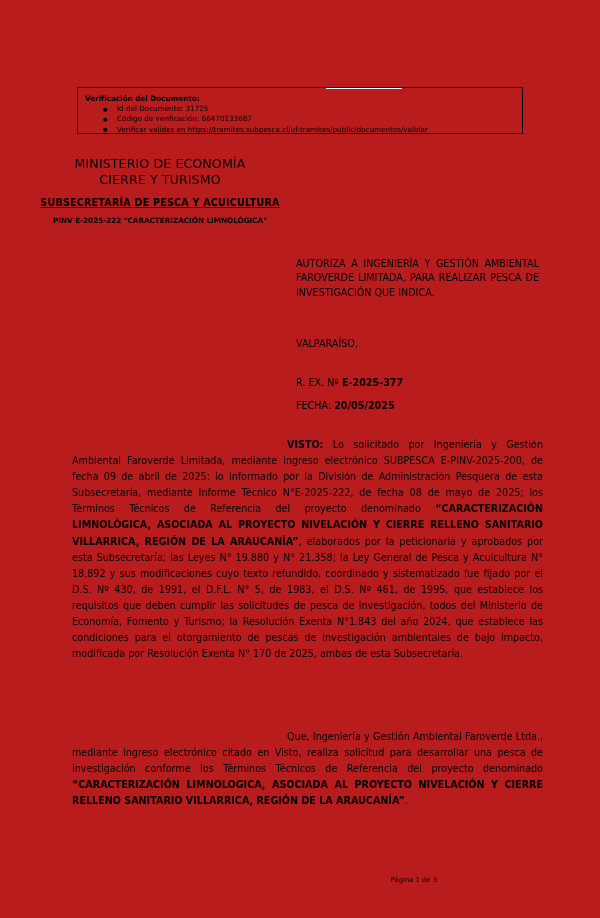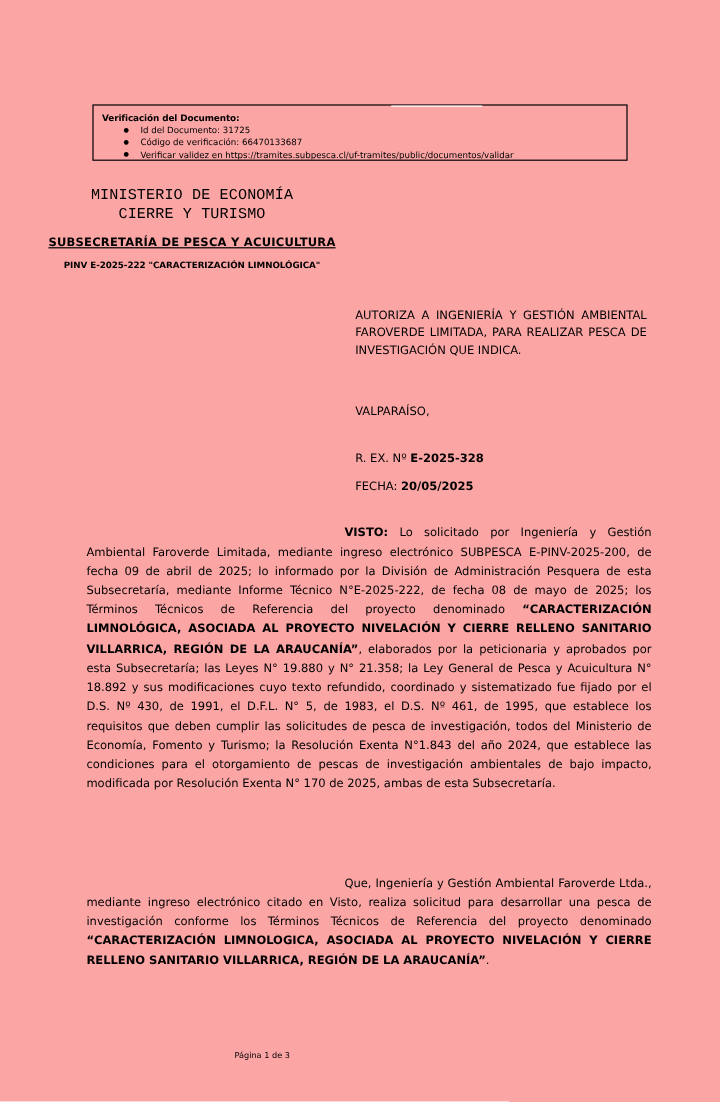--- a/index.html
+++ b/index.html
@@ -8,21 +8,21 @@
     background: #ffffff;
   }
   body {
     font-family: "DejaVu Sans", sans-serif;
     color: #000000;
   }
   .page {
     position: relative;
     width: 600px;
     height: 918px;
-    background: #fca5a5;
+    background: #b91c1c;
     overflow: hidden;
   }
 
   
   .verif-box {
     position: absolute;
     left: 77px;
     top: 87px;
     width: 446px;
     height: 47px;
@@ -75,21 +75,20 @@
     position: absolute;
     left: 36px;
     top: 156px;
     width: 248px;
     text-align: center;
   }
   .lh-ministry {
     font-size: 12.6px;
     line-height: 15.5px;
     letter-spacing: 0.1px;
-    font-family: Liberation Mono, monospace;
   }
   .lh-sub {
     margin-top: 9px;
     font-size: 9.6px;
     line-height: 13px;
     font-weight: bold;
     text-decoration: underline;
     letter-spacing: 0.2px;
   }
   .lh-code {
@@ -156,21 +155,21 @@
     font-size: 9.6px;
     font-weight: bold;
     letter-spacing: 2.6px;
   }
 
   .footer {
     position: absolute;
     left: 0;
     top: 876px;
     width: 437px;
-    text-align: center;
+    text-align: right;
     font-size: 6.8px;
   }
 </style>
 </head>
 <body>
 
 <div class="page">
 
   <div class="verif-box">
     <div class="verif-notch"></div>
@@ -190,21 +189,21 @@
     <div class="lh-sub">SUBSECRETARÍA DE PESCA Y ACUICULTURA</div>
     <div class="lh-code">PINV E-2025-222 "CARACTERIZACIÓN LIMNOLÓGICA"</div>
   </div>
 
   <div class="subject">AUTORIZA A INGENIERÍA Y GESTIÓN AMBIENTAL FAROVERDE LIMITADA, PARA REALIZAR PESCA DE INVESTIGACIÓN QUE INDICA.</div>
 
   <div class="city">VALPARAÍSO,</div>
 
   <div class="resnum">
     <span>R. EX. Nº</span>
-    <b>E-2025-328</b>
+    <b>E-2025-377</b>
   </div>
 
   <div class="resdate">
     <span>FECHA:</span>
     <b>20/05/2025</b>
   </div>
 
   <div class="para para-visto">
     <span class="lead-in"></span><b>VISTO:</b><span> Lo solicitado por Ingeniería y Gestión Ambiental Faroverde Limitada, mediante ingreso electrónico SUBPESCA E-PINV-2025-200, de fecha 09 de abril de 2025; lo informado por la División de Administración Pesquera de esta Subsecretaría, mediante Informe Técnico N°E-2025-222, de fecha 08 de mayo de 2025; los Términos Técnicos de Referencia del proyecto denominado </span><b>“CARACTERIZACIÓN LIMNOLÓGICA, ASOCIADA AL PROYECTO NIVELACIÓN Y CIERRE RELLENO SANITARIO VILLARRICA, REGIÓN DE LA ARAUCANÍA”</b><span>, elaborados por la peticionaria y aprobados por esta Subsecretaría; las Leyes N° 19.880 y N° 21.358; la Ley General de Pesca y Acuicultura N° 18.892 y sus modificaciones cuyo texto refundido, coordinado y sistematizado fue fijado por el D.S. Nº 430, de 1991, el D.F.L. N° 5, de 1983, el D.S. Nº 461, de 1995, que establece los requisitos que deben cumplir las solicitudes de pesca de investigación, todos del Ministerio de Economía, Fomento y Turismo; la Resolución Exenta N°1.843 del año 2024, que establece las condiciones para el otorgamiento de pescas de investigación ambientales de bajo impacto, modificada por Resolución Exenta N° 170 de 2025, ambas de esta Subsecretaría.</span>
   </div>

